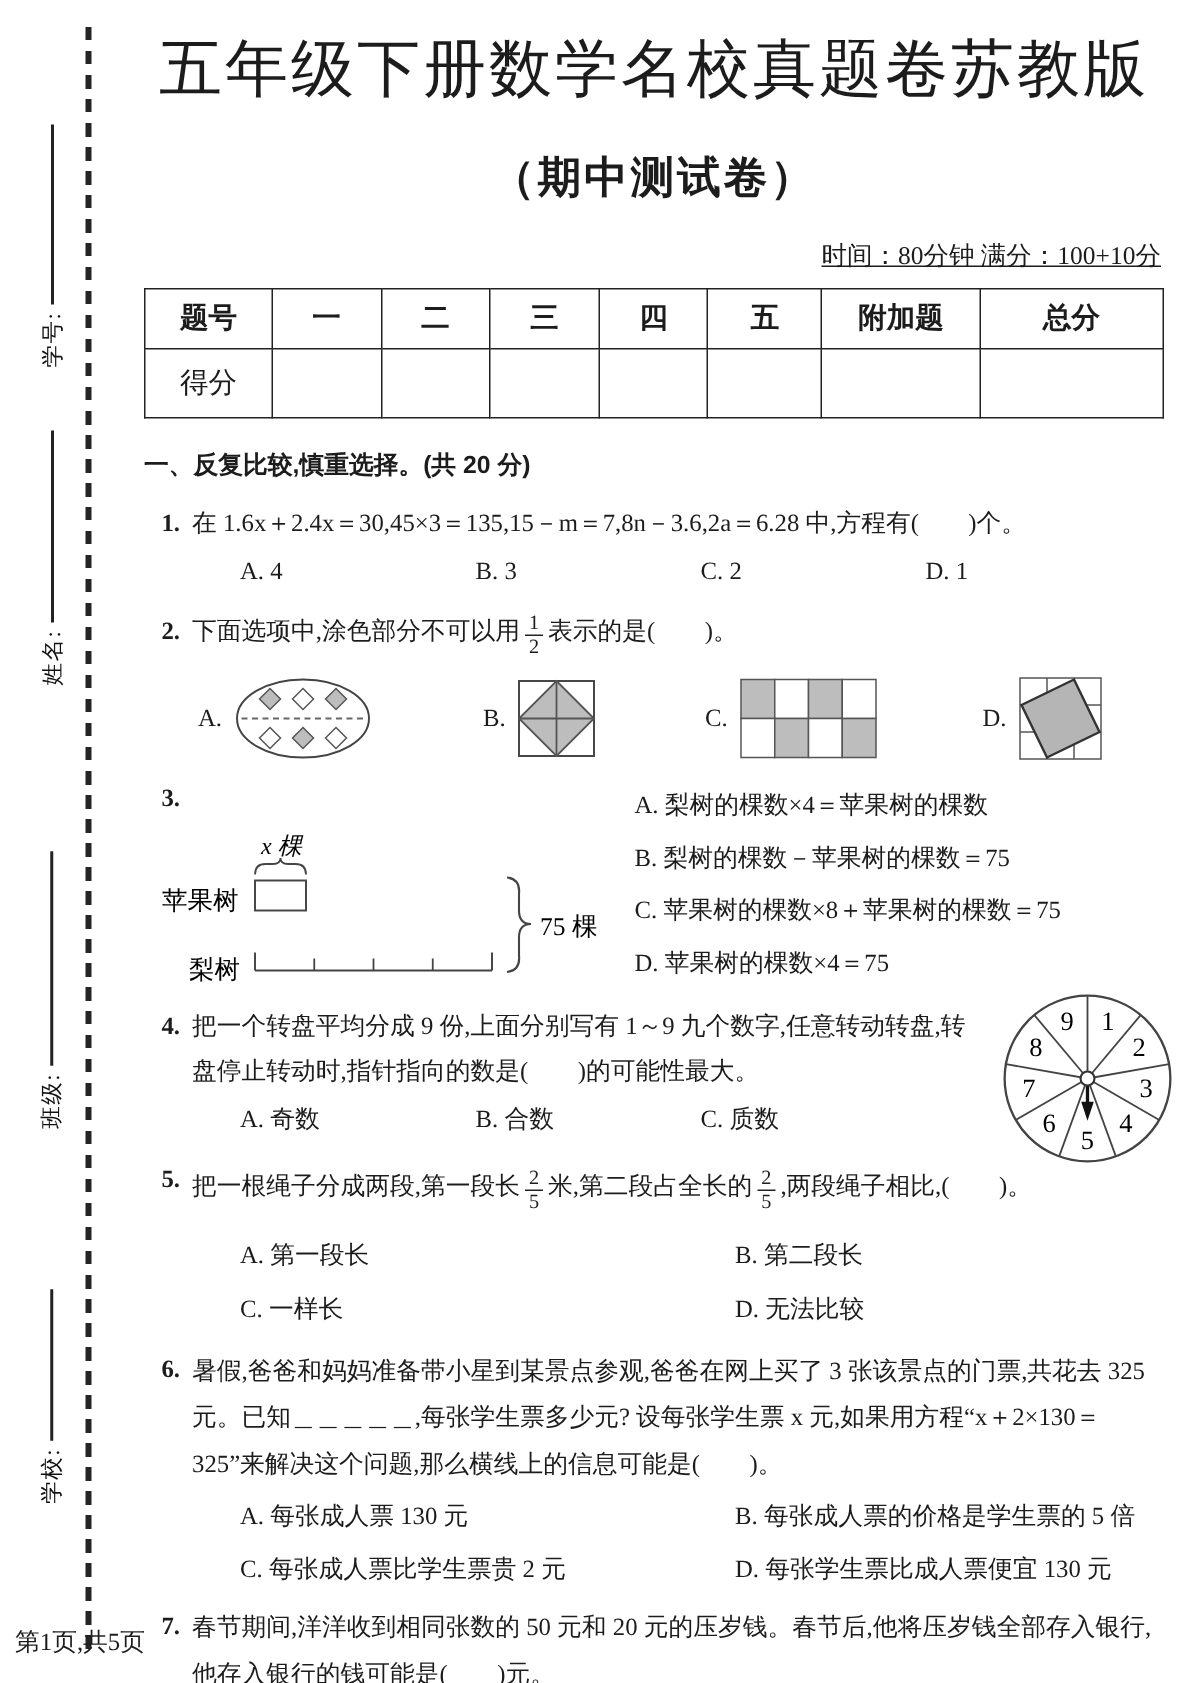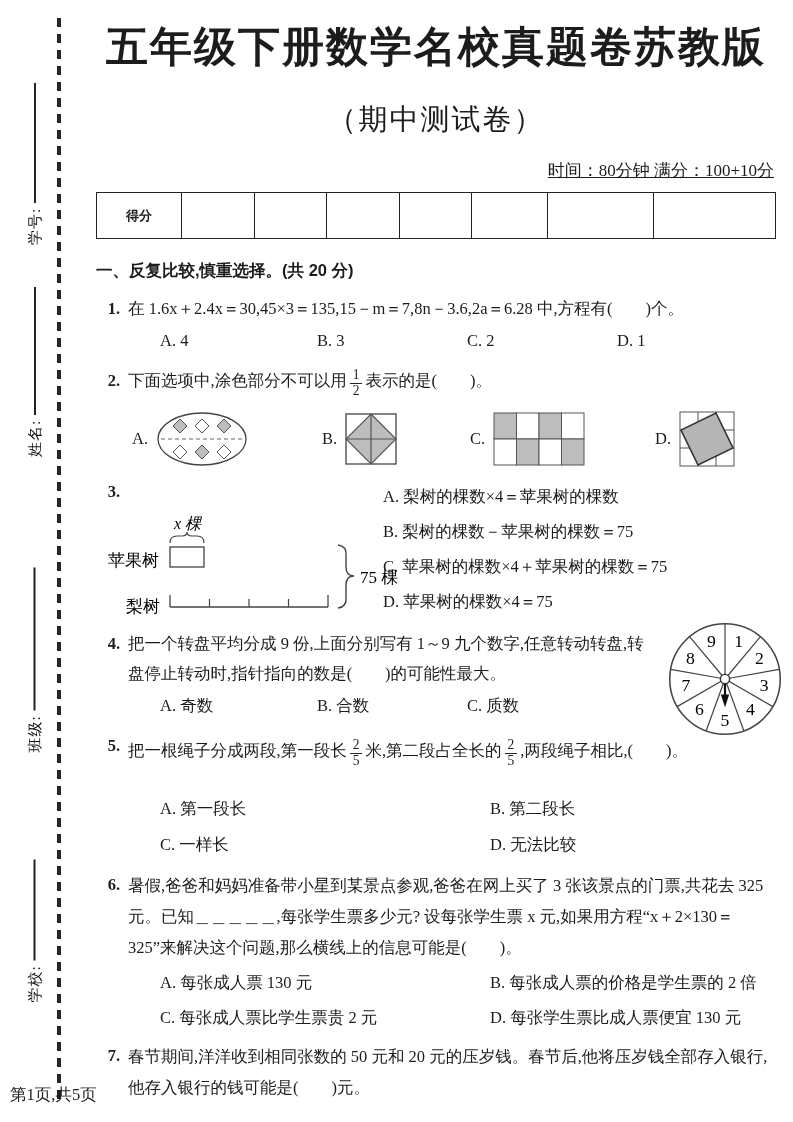--- a/index.html
+++ b/index.html
@@ -15,42 +15,42 @@
   }
   .margin-field{
     position:absolute;display:flex;align-items:center;white-space:nowrap;
     transform:rotate(-90deg);font-size:15px;height:18px;color:#111;
   }
   .mf-label{flex:none;letter-spacing:1px;}
   .mf-line{flex:1;height:0;border-bottom:2px solid #222;margin-left:5px;}
   
   .content{position:absolute;left:96px;top:0;width:680px;font-size:16.5px;line-height:30px;}
   .page-title{
-    text-align:center;font-size:42px;line-height:1.2;font-weight:700;
+    text-align:center;font-size:42px;line-height:1.2;font-weight:400;
     letter-spacing:2px;margin:22px 0 0;white-space:nowrap;
   }
-  .page-subtitle{text-align:center;font-size:29px;font-weight:400;letter-spacing:2px;margin:32px 0 0;}
+  .page-subtitle{text-align:center;font-size:29px;font-weight:700;letter-spacing:2px;margin:32px 0 0;}
   .exam-meta{text-align:right;font-size:17px;margin:22px 2px 0 0;text-decoration:underline;}
   
   table.score{width:100%;border-collapse:collapse;margin-top:6px;table-layout:fixed;}
   table.score th,table.score td{border:1.8px solid #222;text-align:center;padding:0;}
   table.score th{height:39px;font-family:"Liberation Sans","DejaVu Sans",sans-serif;font-size:19px;font-weight:bold;}
   table.score td{height:45px;}
-  table.score td.row-label{font-family:"Liberation Sans","DejaVu Sans",sans-serif;font-size:13px;font-weight:bold;}
+  table.score td.row-label{font-family:"Liberation Sans","DejaVu Sans",sans-serif;font-size:19px;font-weight:normal;}
   
   .section-title{
     font-family:"Liberation Sans","DejaVu Sans",sans-serif;font-weight:bold;
     font-size:16.5px;margin-top:16px;
   }
   .q{display:flex;margin-top:9px;}
   .q-num{flex:none;width:24px;text-align:right;margin-right:8px;font-weight:bold;}
   .q-body{flex:1;}
   .opts4{display:grid;grid-template-columns:157px 150px 150px 1fr;margin:2px 0 0 32px;}
   .opts2{display:grid;grid-template-columns:330px 1fr;margin:4px 0 0 32px;row-gap:4px;}
-  .opts-list div{margin-top:5px;}
+  .opts-list div{margin-top:5px;margin-left:40px;}
   .frac{display:inline-block;vertical-align:-0.65em;text-align:center;font-size:0.82em;line-height:1.1;margin:0 3px;}
   .frac .fr-num{display:block;padding:0 3px;}
   .frac .fr-den{display:block;border-top:1.4px solid #222;padding:0 3px;}
   
   .shapes-row{display:flex;align-items:center;margin:12px 0 2px 4px;}
   .shape-item{display:flex;align-items:center;}
   .shape-label{margin-right:8px;}
   
   .q3-wrap{position:relative;min-height:132px;}
   .q3-diagram{position:absolute;left:-30px;top:32px;}
@@ -95,20 +95,30 @@
       <col style="width:12.5%">
         <col style="width:10.7%">
         <col style="width:10.7%">
         <col style="width:10.7%">
       <col style="width:10.7%">
         <col style="width:11.2%">
         <col style="width:15.5%">
         <col style="width:18%">
     </colgroup>
     <tbody>
+        <tr>
+      <th>题号</th>
+      <th>一</th>
+      <th>二</th>
+      <th>三</th>
+      <th>四</th>
+      <th>五</th>
+      <th>附加题</th>
+      <th>总分</th>
+    </tr>
     <tr>
       <td class="row-label">得分</td>
       <td></td>
       <td></td>
       <td></td>
       <td></td>
       <td></td>
       <td></td>
       <td></td>
     </tr>
@@ -203,21 +213,21 @@
           <line x1="151" y1="90" x2="151" y2="98" stroke="#444" stroke-width="1.2"></line>
           <line x1="190.5" y1="90" x2="190.5" y2="98" stroke="#444" stroke-width="1.2"></line>
           <line x1="230" y1="86" x2="230" y2="98" stroke="#444" stroke-width="1.3"></line>
           <path d="M240 36 Q249 37 248 47 L248 58 Q248 67 256 67 Q248 67 248 76 L248 88 Q249 98 240 99" fill="none" stroke="#444" stroke-width="1.4"></path>
           <text x="262" y="74" font-size="17">75 棵</text>
         </svg>
       </div>
       <div class="q3-opts opts-list">
         <div>A. 梨树的棵数×4＝苹果树的棵数</div>
         <div>B. 梨树的棵数－苹果树的棵数＝75</div>
-        <div>C. 苹果树的棵数×4＋苹果树的棵数＝75</div>
+        <div>C. 苹果树的棵数×8＋苹果树的棵数＝75</div>
         <div>D. 苹果树的棵数×4＝75</div>
       </div>
     </div>
   </div>
 
   <div class="q" style="margin-top:12px;">
     <span class="q-num">4.</span>
     <div class="q-body q4-wrap">
       <div class="q4-text">把一个转盘平均分成 9 份,上面分别写有 1～9 九个数字,任意转动转盘,转盘停止转动时,指针指向的数是(　　)的可能性最大。</div>
       <div class="opts4">
@@ -253,36 +263,36 @@
       </div>
     </div>
   </div>
 
   <div class="q" style="margin-top:10px;">
     <span class="q-num">5.</span>
     <div class="q-body">
       <div style="line-height:40px;">
         <span>把一根绳子分成两段,第一段长</span><span class="frac"><span class="fr-num">2</span><span class="fr-den">5</span></span><span>米,第二段占全长的</span><span class="frac"><span class="fr-num">2</span><span class="fr-den">5</span></span><span>,两段绳子相比,(　　)。</span>
       </div>
-      <div class="opts2" style="row-gap:6px;margin-top:23px;">
+      <div class="opts2" style="row-gap:6px;margin-top:11px;">
         <span>A. 第一段长</span>
         <span>B. 第二段长</span>
         <span>C. 一样长</span>
         <span>D. 无法比较</span>
       </div>
     </div>
   </div>
 
   <div class="q" style="margin-top:10px;">
     <span class="q-num">6.</span>
     <div class="q-body" style="line-height:31px;">
       <div>暑假,爸爸和妈妈准备带小星到某景点参观,爸爸在网上买了 3 张该景点的门票,共花去 325 元。已知＿＿＿＿＿,每张学生票多少元? 设每张学生票 x 元,如果用方程“x＋2×130＝325”来解决这个问题,那么横线上的信息可能是(　　)。</div>
       <div class="opts2">
         <span>A. 每张成人票 130 元</span>
-        <span>B. 每张成人票的价格是学生票的 2 倍</span>
+        <span>B. 每张成人票的价格是学生票的 5 倍</span>
         <span>C. 每张成人票比学生票贵 2 元</span>
         <span>D. 每张学生票比成人票便宜 130 元</span>
       </div>
     </div>
   </div>
 
   <div class="q" style="margin-top:8px;">
     <span class="q-num">7.</span>
     <div class="q-body" style="line-height:31px;">
       <div>春节期间,洋洋收到相同张数的 50 元和 20 元的压岁钱。春节后,他将压岁钱全部存入银行,他存入银行的钱可能是(　　)元。</div>

